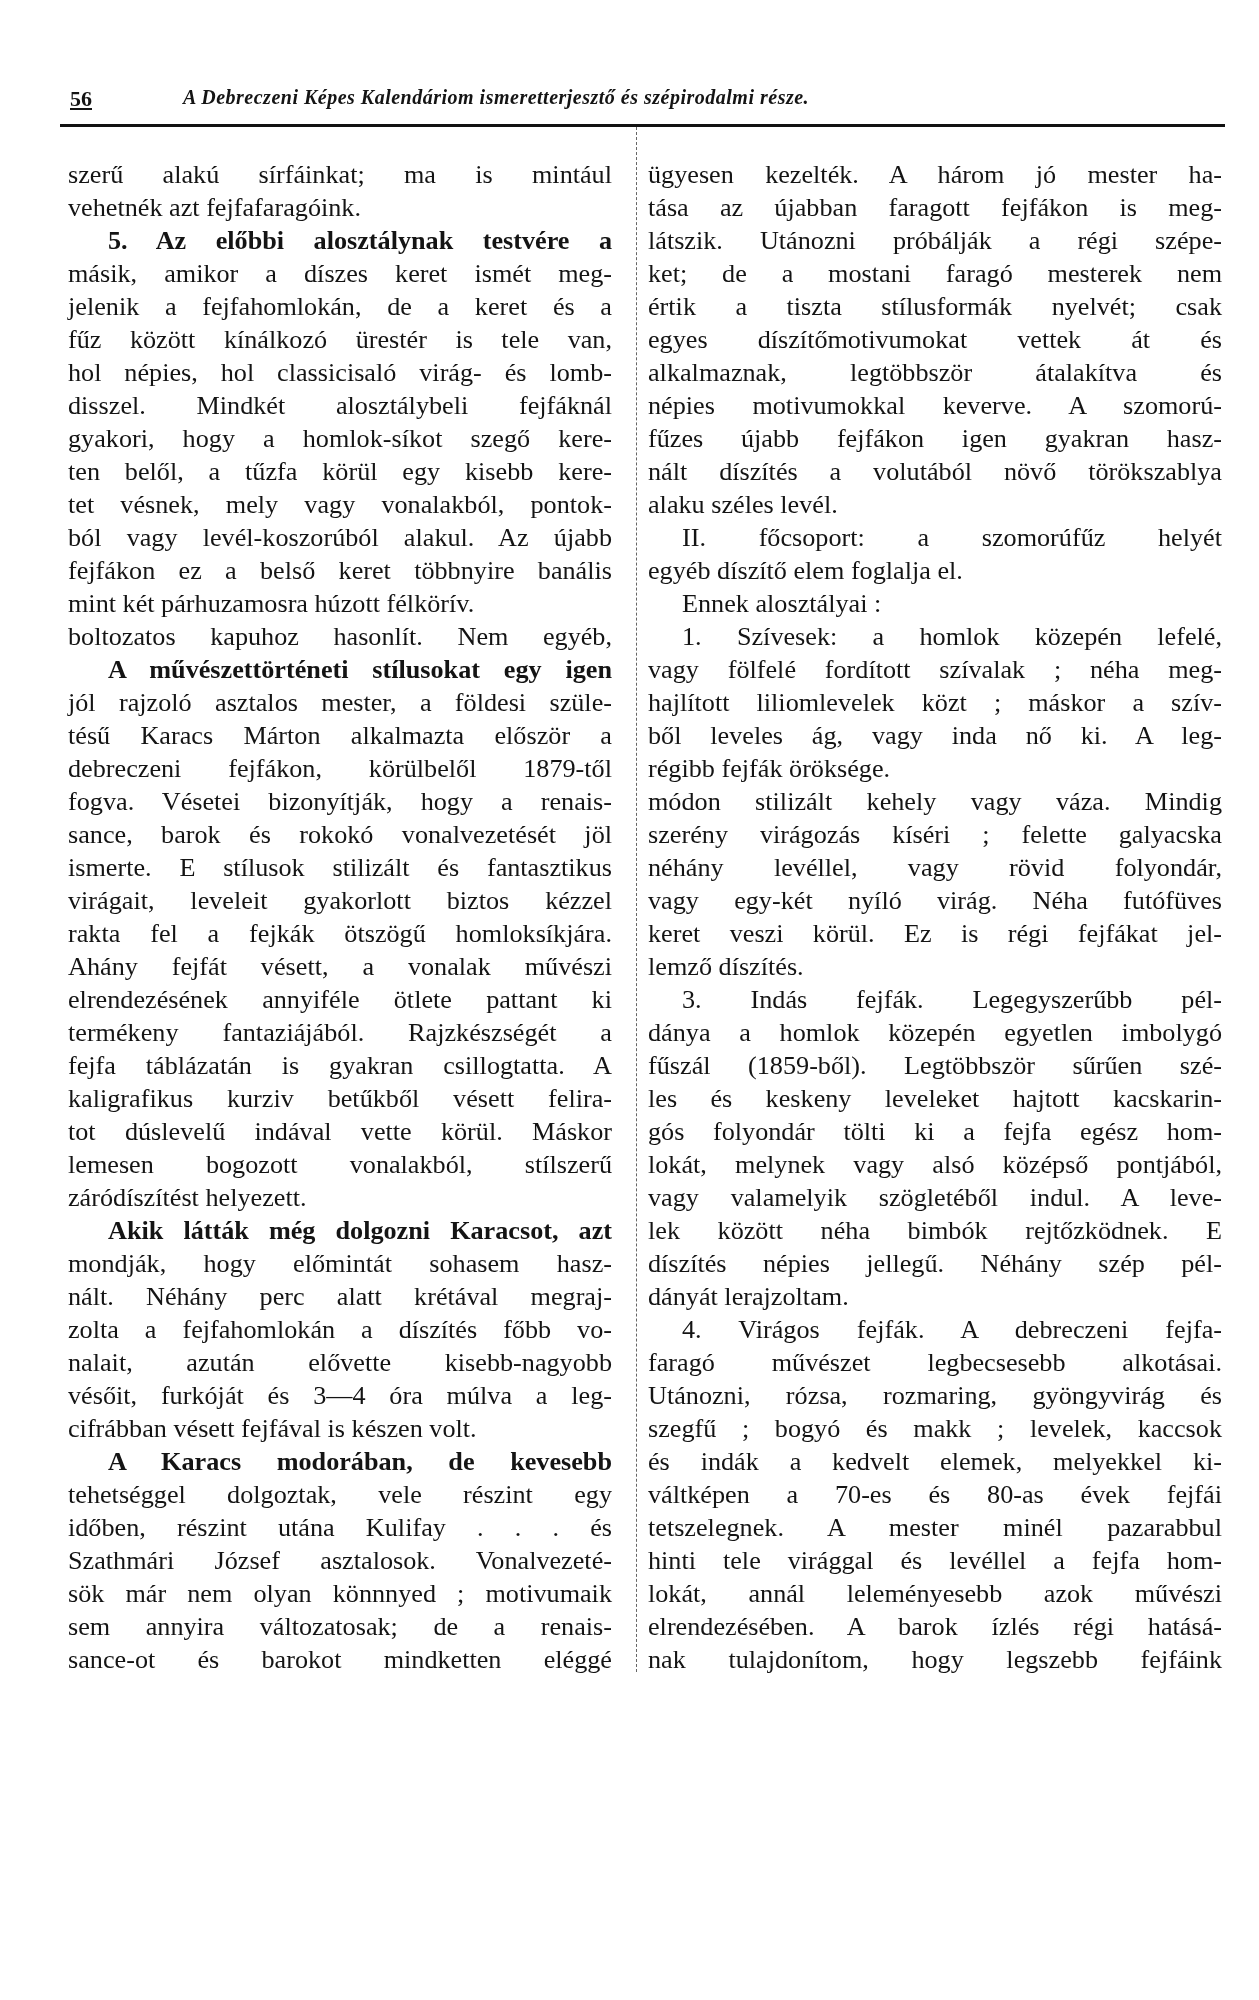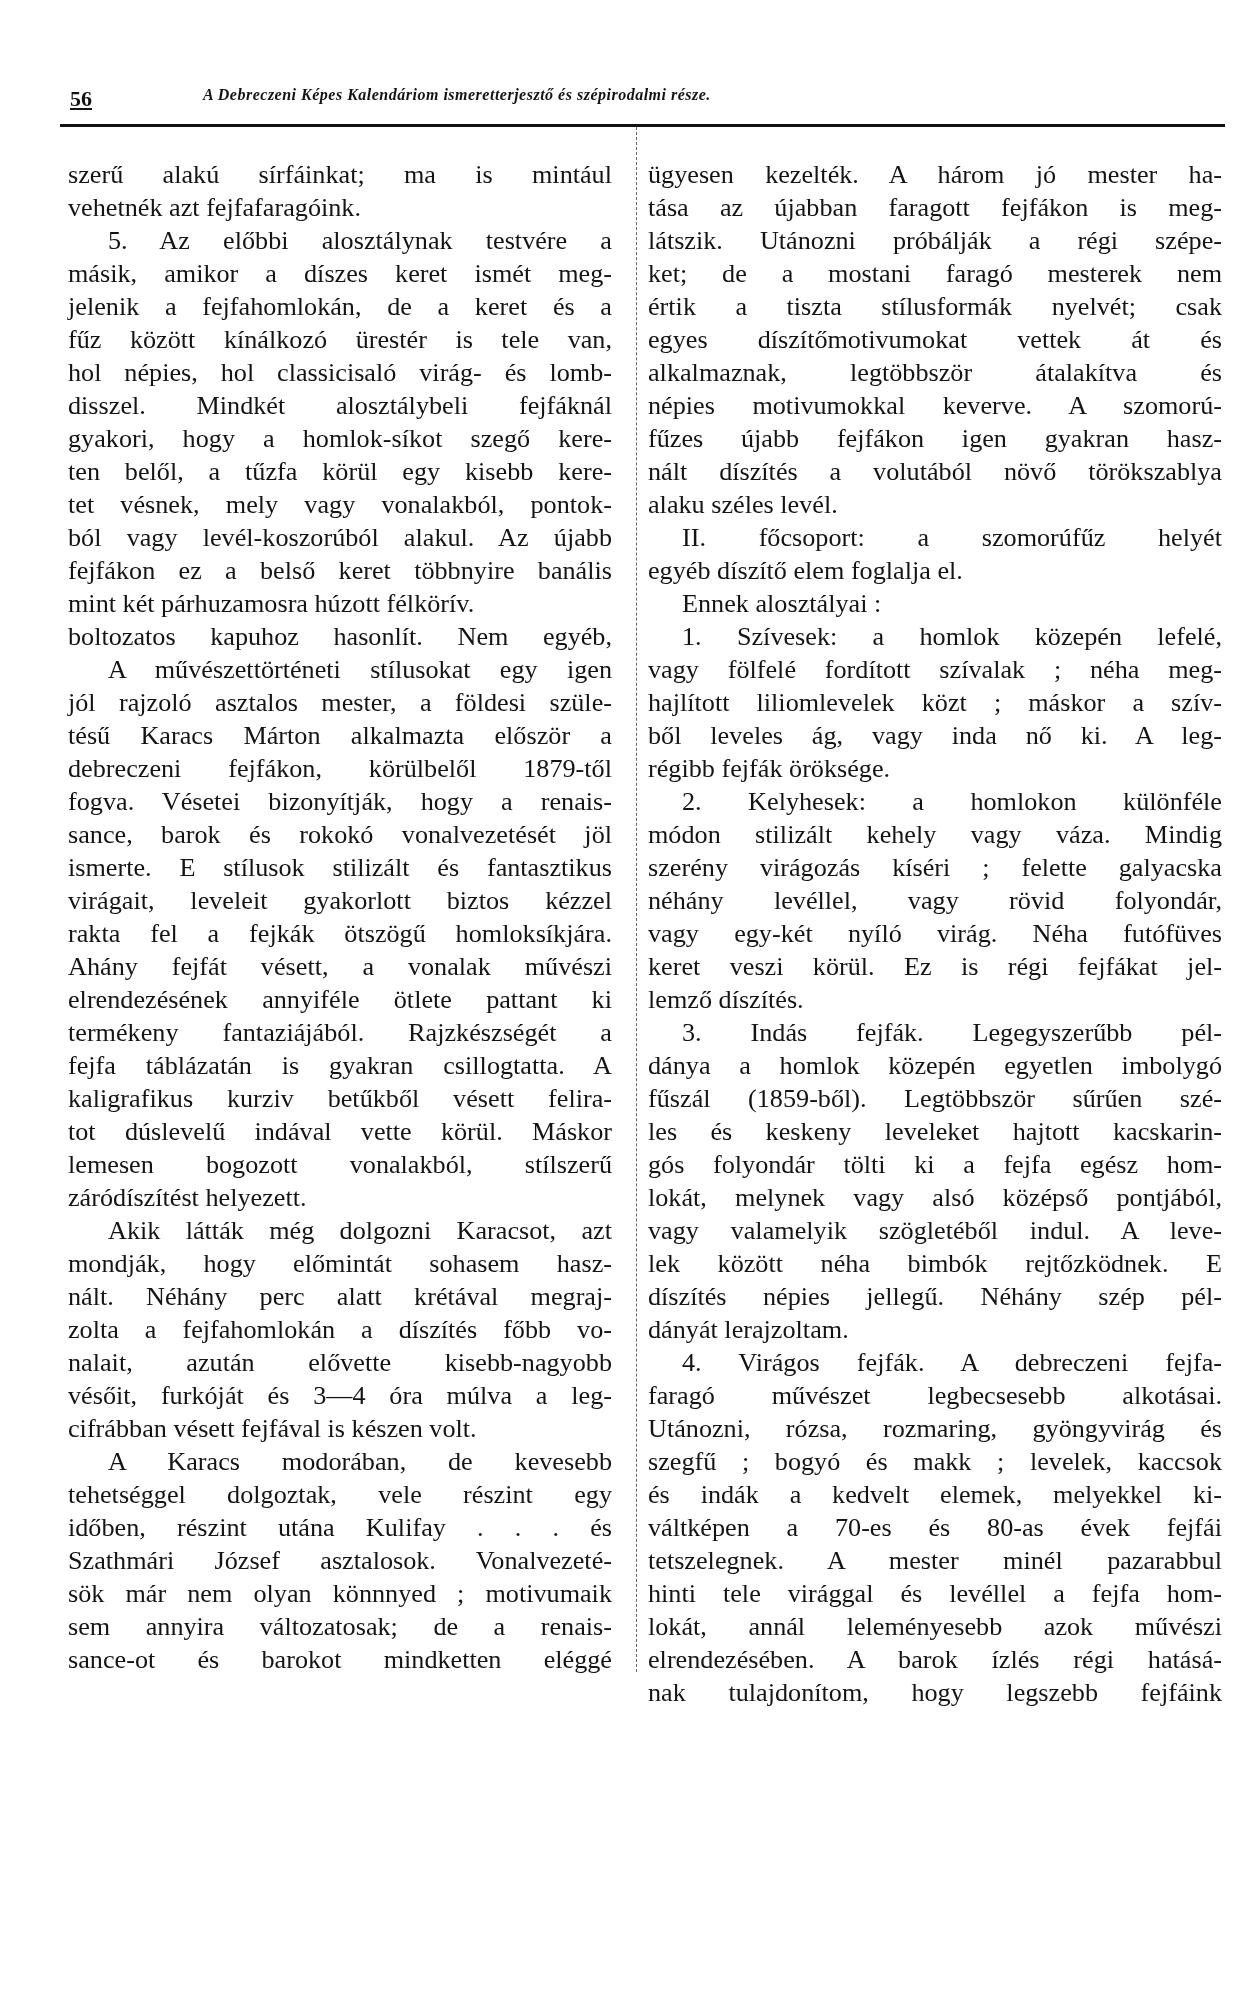--- a/index.html
+++ b/index.html
@@ -1,27 +1,27 @@
 <!DOCTYPE html>
 <html><head>
 <meta charset="utf-8">
 <style>
   html, body { margin: 0; padding: 0; background: #ffffff; }
   body { width: 1259px; height: 2000px; position: relative; overflow: hidden; color: #141414; }
   .header { position: absolute; left: 60px; top: 86px; width: 1165px; height: 30px; font-family: "Liberation Serif", serif; }
   .page-num { position: absolute; left: 10px; top: 0; font-size: 22px; font-weight: bold; text-decoration: underline; }
-  .running-title { position: absolute; left: 123px; top: 0; font-size: 16px; font-style: italic; font-weight: bold; letter-spacing: 0.5px; margin-left: 20px; }
+  .running-title { position: absolute; left: 123px; top: 0; font-size: 20px; font-style: italic; font-weight: bold; letter-spacing: 0.5px; }
   .rule { position: absolute; left: 60px; top: 124px; width: 1165px; height: 3px; background: #111; }
   .col-divider { position: absolute; left: 636px; top: 127px; width: 0; height: 1545px; border-left: 1px dashed #666; }
   .column { position: absolute; top: 158px; font-family: "Liberation Serif", serif; font-size: 26.2px; }
   .col-left { left: 68px; width: 544px; }
   .col-right { left: 648px; width: 574px; }
   .line { display: block; height: 33px; line-height: 33px; white-space: nowrap; text-align: justify; text-align-last: justify; }
   .line.last { text-align-last: left; }
-  .line.indent { padding-left: 40px; }
+  .line.indent { padding-left: 40px; font-weight: bold; }
   .line.indent2 { padding-left: 34px; }
   .it { }
 </style>
 </head>
 <body>
 
 <div class="header">
   <span class="page-num">56</span>
   <span class="running-title">A Debreczeni Képes Kalendáriom ismeretterjesztő és szépirodalmi része.</span>
 </div>
@@ -89,21 +89,20 @@
     <span class="line ">nált díszítés a volutából növő törökszablya</span>
     <span class="line last">alaku széles levél.</span>
     <span class="line indent2"><span class="it">II. főcsoport</span><span>: a szomorúfűz helyét</span></span>
     <span class="line last">egyéb díszítő elem foglalja el.</span>
     <span class="line indent2 last">Ennek alosztályai :</span>
     <span class="line indent2"><span>1. </span><span class="it">Szívesek</span><span>: a homlok közepén lefelé,</span></span>
     <span class="line ">vagy fölfelé fordított szívalak ; néha meg-</span>
     <span class="line ">hajlított liliomlevelek közt ; máskor a szív-</span>
     <span class="line ">ből leveles ág, vagy inda nő ki. A leg-</span>
     <span class="line last">régibb fejfák öröksége.</span>
-    <span class="line indent2"><span>2. </span><span class="it">Kelyhesek</span><span>: a homlokon különféle</span></span>
     <span class="line ">módon stilizált kehely vagy váza. Mindig</span>
     <span class="line ">szerény virágozás kíséri ; felette galyacska</span>
     <span class="line ">néhány levéllel, vagy rövid folyondár,</span>
     <span class="line ">vagy egy-két nyíló virág. Néha futófüves</span>
     <span class="line ">keret veszi körül. Ez is régi fejfákat jel-</span>
     <span class="line last">lemző díszítés.</span>
     <span class="line indent2"><span>3. </span><span class="it">Indás fejfák.</span><span> Legegyszerűbb pél-</span></span>
     <span class="line ">dánya a homlok közepén egyetlen imbolygó</span>
     <span class="line ">fűszál (1859-ből). Legtöbbször sűrűen szé-</span>
     <span class="line ">les és keskeny leveleket hajtott kacskarin-</span>

